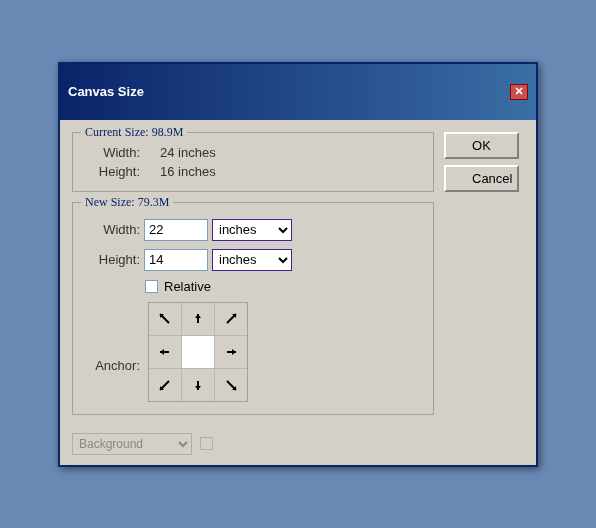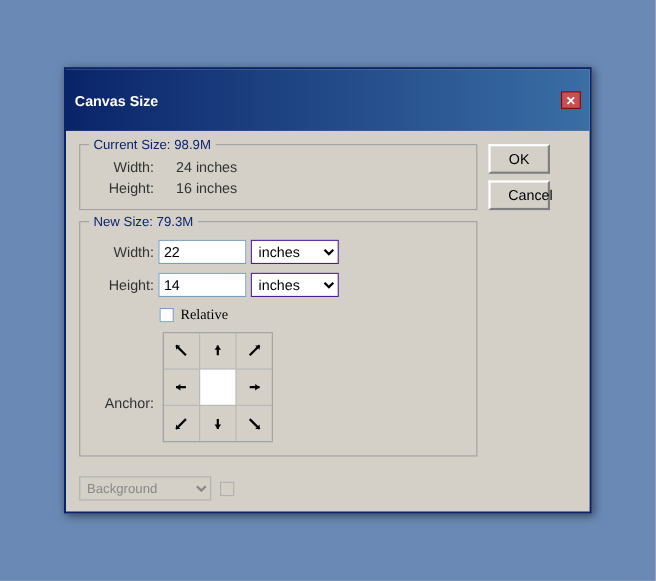--- a/index.html
+++ b/index.html
@@ -66,20 +66,21 @@
       background: #d4d0c8;
     }
     .group-box-legend {
       position: absolute;
       top: -8px;
       left: 8px;
       background: #d4d0c8;
       padding: 0 4px;
       color: #0a246a;
       font-size: 12px;
+      font-family: Liberation Serif, serif;
     }
     .info-row {
       display: flex;
       align-items: center;
       margin-top: 4px;
       gap: 4px;
     }
     .info-label {
       text-align: right;
       width: 55px;
@@ -94,21 +95,21 @@
       align-items: center;
       margin-top: 8px;
       gap: 4px;
     }
     .field-label {
       text-align: right;
       width: 55px;
       color: #333;
     }
     .field-input {
-      width: 80px;
+      width: 64px;
       height: 22px;
       border: 1px solid #7b9ebc;
       background: white;
       padding: 2px 4px;
       font-size: 13px;
       outline: none;
     }
     .field-select {
       height: 22px;
       border: 1px solid #4c1d95;
@@ -117,21 +118,20 @@
       padding: 0 2px;
       width: 80px;
       cursor: pointer;
     }
     .relative-row {
       display: flex;
       align-items: center;
       margin-top: 8px;
       margin-left: 60px;
       gap: 6px;
-      font-family: Liberation Serif, serif;
     }
     .checkbox {
       width: 13px;
       height: 13px;
       border: 1px solid #7b9ebc;
       background: white;
       display: flex;
       align-items: center;
       justify-content: center;
       cursor: pointer;
@@ -192,24 +192,24 @@
     .bottom-checkbox {
       width: 13px;
       height: 13px;
       border: 1px solid #b0b0b0;
       background: #d4d0c8;
     }
     .btn {
       background: #d4d0c8;
       border: 2px solid;
       border-color: #ffffff #808080 #808080 #ffffff;
-      padding: 4px 16px;
-      font-size: 13px;
-      cursor: pointer;
-      width: 56px;
+      padding: 4px 26px;
+      font-size: 13px;
+      cursor: pointer;
+      width: 75px;
       text-align: center;
     }
     .arrow-svg {
       width: 20px;
       height: 20px;
     }
   </style>
 </head>
 <body>
 

